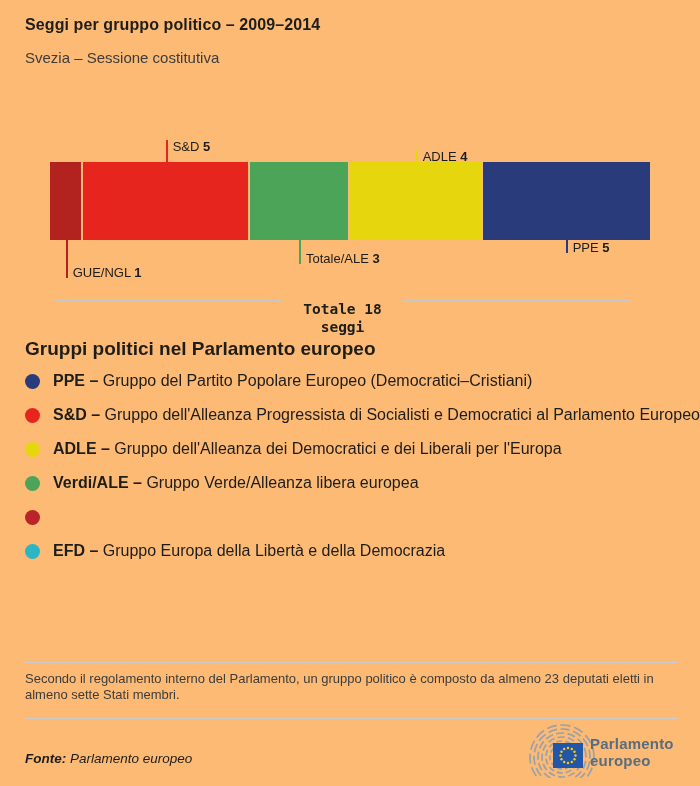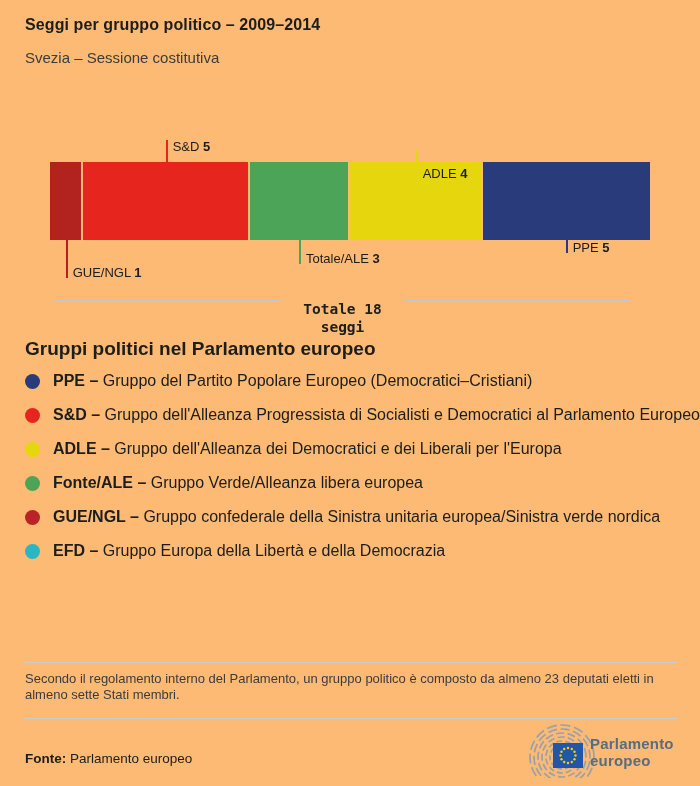--- a/index.html
+++ b/index.html
@@ -45,21 +45,21 @@
   .legend-text b{font-weight:bold;}
   
   .rule{position:absolute;left:25px;width:652px;height:0;border-top:1px solid #cccccc;}
   .rule-top{top:662px;}
   .rule-bottom{top:718px;}
   .footnote{
     position:absolute;left:25px;top:671px;width:660px;
     font-size:13px;line-height:16px;color:#3c3c3b;
   }
   .source{
-    position:absolute;left:25px;top:751px;font-size:13.5px;color:#1d1d1b;
+    position:absolute;left:25px;top:751px;font-size:13.5px;color:#1d1d1b;font-style:italic;
   }
   .source b{font-weight:bold;}
   .logo{position:absolute;left:523px;top:722px;width:155px;height:56px;}
   .logo svg{position:absolute;left:0;top:0;}
   .logo-wordmark{
     position:absolute;left:67px;top:13px;font-size:15px;font-weight:bold;
     color:#5a6d7e;line-height:17px;white-space:pre-line;letter-spacing:.2px;
   }
 </style>
 </head>
@@ -75,21 +75,21 @@
       <div class="leader-line" style="left: 65.6667px; background: rgb(178, 34, 31); height: 38px; top: 110px;"></div>
       <div class="seg-label" style="left: 72.6667px; top: 135px;"><span>GUE/NGL </span><b>1</b></div>
       <div class="bar-segment" style="left: 83.3333px; width: 164.667px; background: rgb(230, 37, 31);"></div>
       <div class="leader-line" style="left: 165.667px; background: rgb(230, 37, 31); height: 22px; top: 10px;"></div>
       <div class="seg-label" style="left: 172.667px; top: 9px;"><span>S&amp;D </span><b>5</b></div>
       <div class="bar-segment" style="left: 250px; width: 98px; background: rgb(75, 164, 87);"></div>
       <div class="leader-line" style="left: 299px; background: rgb(75, 164, 87); height: 24px; top: 110px;"></div>
       <div class="seg-label" style="left: 306px; top: 121px;"><span>Totale/ALE </span><b>3</b></div>
       <div class="bar-segment" style="left: 350px; width: 131.333px; background: rgb(230, 214, 13);"></div>
       <div class="leader-line" style="left: 415.667px; background: rgb(230, 214, 13); height: 12px; top: 20px;"></div>
-      <div class="seg-label" style="left: 422.667px; top: 36px;"><span>ADLE </span><b>4</b></div>
+      <div class="seg-label" style="left: 422.667px; top: 19px;"><span>ADLE </span><b>4</b></div>
       <div class="bar-segment" style="left: 483.333px; width: 166.667px; background: rgb(42, 59, 124);"></div>
       <div class="leader-line" style="left: 565.667px; background: rgb(42, 59, 124); height: 13px; top: 110px;"></div>
       <div class="seg-label" style="left: 572.667px; top: 110px;"><span>PPE </span><b>5</b></div>
     </div>
 
   <div class="total-row">
     <div class="total-line"></div>
     <div class="total-text">Totale 18
 seggi</div>
     <div class="total-line"></div>
@@ -104,25 +104,24 @@
       <div class="legend-item">
         <span class="legend-dot" style="background: rgb(230, 37, 31);"></span>
         <span class="legend-text"><b>S&amp;D – </b><span>Gruppo dell'Alleanza Progressista di Socialisti e Democratici al Parlamento Europeo</span></span>
       </div>
       <div class="legend-item">
         <span class="legend-dot" style="background: rgb(230, 214, 13);"></span>
         <span class="legend-text"><b>ADLE – </b><span>Gruppo dell'Alleanza dei Democratici e dei Liberali per l'Europa</span></span>
       </div>
       <div class="legend-item">
         <span class="legend-dot" style="background: rgb(75, 164, 87);"></span>
-        <span class="legend-text"><b>Fonte/ALE – </b><span>Gruppo Verde/Alleanza libera europea</span></span>
+        <span class="legend-text"><b>Verdi/ALE – </b><span>Gruppo Verde/Alleanza libera europea</span></span>
       </div>
       <div class="legend-item">
         <span class="legend-dot" style="background: rgb(188, 35, 40);"></span>
-        <span class="legend-text"><b>GUE/NGL – </b><span>Gruppo confederale della Sinistra unitaria europea/Sinistra verde nordica</span></span>
       </div>
       <div class="legend-item">
         <span class="legend-dot" style="background: rgb(42, 182, 194);"></span>
         <span class="legend-text"><b>EFD – </b><span>Gruppo Europa della Libertà e della Democrazia</span></span>
       </div>
     </div>
 
   <div class="rule rule-top"></div>
   <div class="footnote">Secondo il regolamento interno del Parlamento, un gruppo politico è composto da almeno 23 deputati eletti in almeno sette Stati membri.</div>
   <div class="rule rule-bottom"></div>

